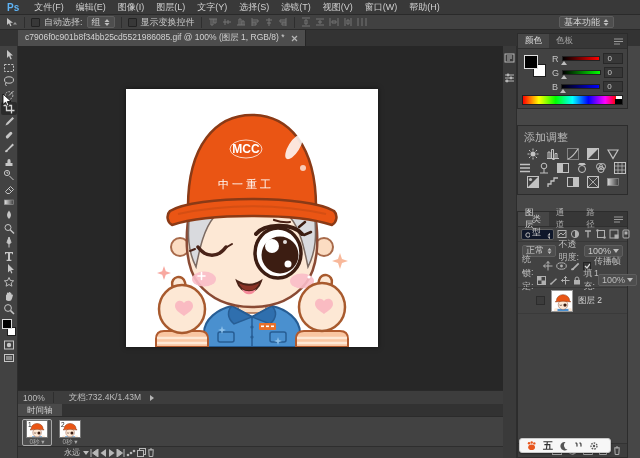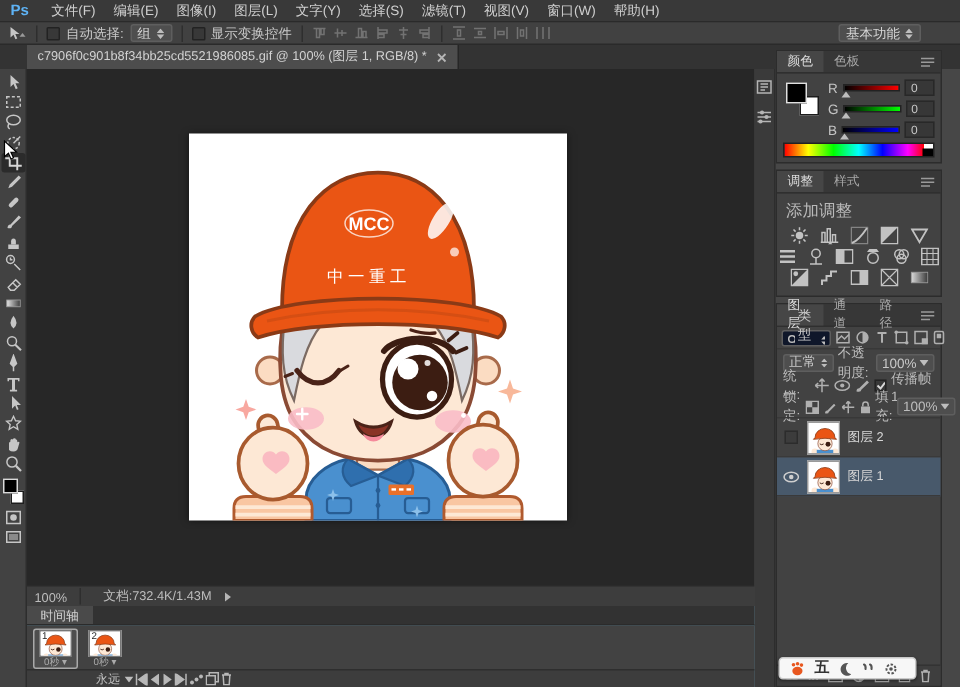--- a/index.html
+++ b/index.html
@@ -62,21 +62,21 @@
   .frame .fnum{position:absolute;left:1px;top:0;font-size:6.5px;color:#222;z-index:2}
   .frame .fdelay{font-size:6.5px;color:#aaa;line-height:7px}
   .tl-controls{height:12px;display:flex;align-items:center;gap:1px;padding-left:46px;background:#3d3d3d;border-top:1px solid #2e2e2e}
   .tl-loop{display:flex;align-items:center;gap:3px;font-size:8px;color:#c4c4c4}
 
   
   .dockstrip{position:absolute;left:503px;top:46px;width:14px;height:412px;background:#3a3a3a;
              border-right:1px solid #2d2d2d;display:flex;flex-direction:column;align-items:center;gap:9px;padding-top:6px}
 
   
-  .rightdock{position:absolute;left:517px;top:33px;width:111px;height:425px;display:flex;flex-direction:column;gap:4px}
+  .rightdock{position:absolute;left:517px;top:33px;width:111px;height:425px;display:flex;flex-direction:column;gap:16px}
   .panel{background:#424242;border:1px solid #2c2c2c;display:flex;flex-direction:column}
   .phead{height:15px;background:#373737;display:flex;align-items:stretch;border-bottom:1px solid #2f2f2f}
   .ptab{display:flex;align-items:center;padding:0 7px;font-size:8.5px;color:#a8a8a8}
   .ptab.on{background:#464646;color:#dcdcdc}
   .pmenu{margin-left:auto;display:flex;align-items:center;padding:0 4px}
 
   
   .color-body{position:relative;padding:4px 4px 3px 4px}
   .cswatch{position:absolute;left:6px;top:6px;width:22px;height:22px}
   .cswatch .b{position:absolute;right:0;bottom:0;width:13px;height:13px;background:#fff;border:1px solid #1c1c1c}
@@ -103,21 +103,21 @@
   
   .layers{flex:1}
   .lp-filter{display:flex;align-items:center;gap:3px;height:15px;padding:0 3px;border-bottom:1px solid #383838}
   .lp-kind{display:flex;align-items:flex-end;gap:2px;background:#0f172a;border:1px solid #5e5e5e;border-radius:2px;height:11px;padding:0 3px}
   .lp-blend{display:flex;align-items:center;gap:3px;height:17px;padding:0 4px}
   .blendbox{display:flex;align-items:center;justify-content:space-between;width:52px;height:12px;background:#4e4e4e;border:1px solid #5e5e5e;border-radius:2px;padding:0 3px}
   .opbox{display:flex;align-items:center;gap:2px;background:#4e4e4e;border:1px solid #5e5e5e;border-radius:2px;height:12px;padding:0 3px}
   .lp-row{display:flex;align-items:center;gap:3px;height:14px;padding:0 4px;color:#bdbdbd}
   .ckbox{width:8px;height:8px;background:#383838;border:1px solid #232323;display:flex;align-items:center;justify-content:center}
   .layer-list{flex:1;border-top:1px solid #383838}
-  .lrow{display:flex;align-items:center;gap:5px;height:26px;padding:0 0 0 3px;border-bottom:1px solid #3a3a3a}
+  .lrow{display:flex;align-items:center;gap:5px;height:26px;padding:0 0 0 16px;border-bottom:1px solid #3a3a3a}
   .lrow.sel{background:#48596b}
   .viswell{width:12px;height:12px;display:flex;align-items:center;justify-content:center}
   .viswell .empty{width:9px;height:9px;border:1px solid #2c2c2c;background:#3c3c3c}
   .lthumb{width:22px;height:22px;background:#fff;border:1px solid #9a9a9a;overflow:hidden}
   .lname{font-size:8.5px;color:#d6d6d6}
   .lp-bottom{height:14px;border-top:1px solid #333;display:flex;align-items:center;justify-content:flex-end;gap:6px;padding:0 6px;background:#3e3e3e}
 
   
   .ime{position:absolute;left:519px;top:438px;width:92px;height:15px;background:#f7f7f7;border:1px solid #c9c9c9;
        border-radius:3px;display:flex;align-items:center;gap:6px;padding:0 6px;z-index:60;box-shadow:0 1px 2px rgba(0,0,0,.4)}
@@ -609,29 +609,20 @@
             </span>
           <span class="cval">0</span>
         </div>
         <div class="spectrum">
             <span class="bk"></span>
           </div>
       </div>
     </div>
 
     <div class="panel">
-      <div class="phead">
-        <span class="ptab on">调整</span>
-        <span class="ptab">样式</span>
-        <span class="pmenu">
-            <svg width="9" height="7">
-              <path d="M0 1 h9 M0 3.5 h9 M0 6 h6" stroke="#9a9a9a"></path>
-            </svg>
-          </span>
-      </div>
       <div class="adj-body">
         <div class="adj-hint">添加调整</div>
         <div class="adj-row">
           <span class="adj">
               <svg width="12" height="12">
                 <circle cx="6" cy="6" r="2.5" fill="#c2c2c2"></circle>
                 <path d="M6 0.5 v2 M6 9.5 v2 M0.5 6 h2 M9.5 6 h2 M2 2 l1.4 1.4 M8.6 8.6 l1.4 1.4 M10 2 l-1.4 1.4 M3.4 8.6 L2 10" stroke="#c2c2c2"></path>
               </svg>
             </span>
           <span class="adj">
@@ -874,34 +865,20 @@
           <span class="viswell">
               <span class="empty"></span>
             </span>
           <span class="lthumb">
               <svg width="22" height="22" viewBox="0 0 24 24">
                 <use href="#mini-char"></use>
               </svg>
             </span>
           <span class="lname">图层 2</span>
         </div>
-        <div class="lrow sel">
-          <span class="viswell">
-            <svg width="11" height="8">
-                <ellipse cx="5.5" cy="4" rx="4.8" ry="3.2" fill="none" stroke="#cfcfcf"></ellipse>
-                <circle cx="5.5" cy="4" r="1.5" fill="#cfcfcf"></circle>
-              </svg>
-          </span>
-          <span class="lthumb">
-              <svg width="22" height="22" viewBox="0 0 24 24">
-                <use href="#mini-char"></use>
-              </svg>
-            </span>
-          <span class="lname">图层 1</span>
-        </div>
       </div>
       <div class="lp-bottom">
         <span class="i">
             <svg width="10" height="8">
               <rect x="0.5" y="2.5" width="5" height="3" rx="1.5" fill="none" stroke="#b0b0b0"></rect>
               <rect x="4.5" y="2.5" width="5" height="3" rx="1.5" fill="none" stroke="#b0b0b0"></rect>
             </svg>
           </span>
         <span class="i" style="color:#b0b0b0;font-size:8px;font-style:italic;font-weight:bold">fx</span>
         <span class="i">

